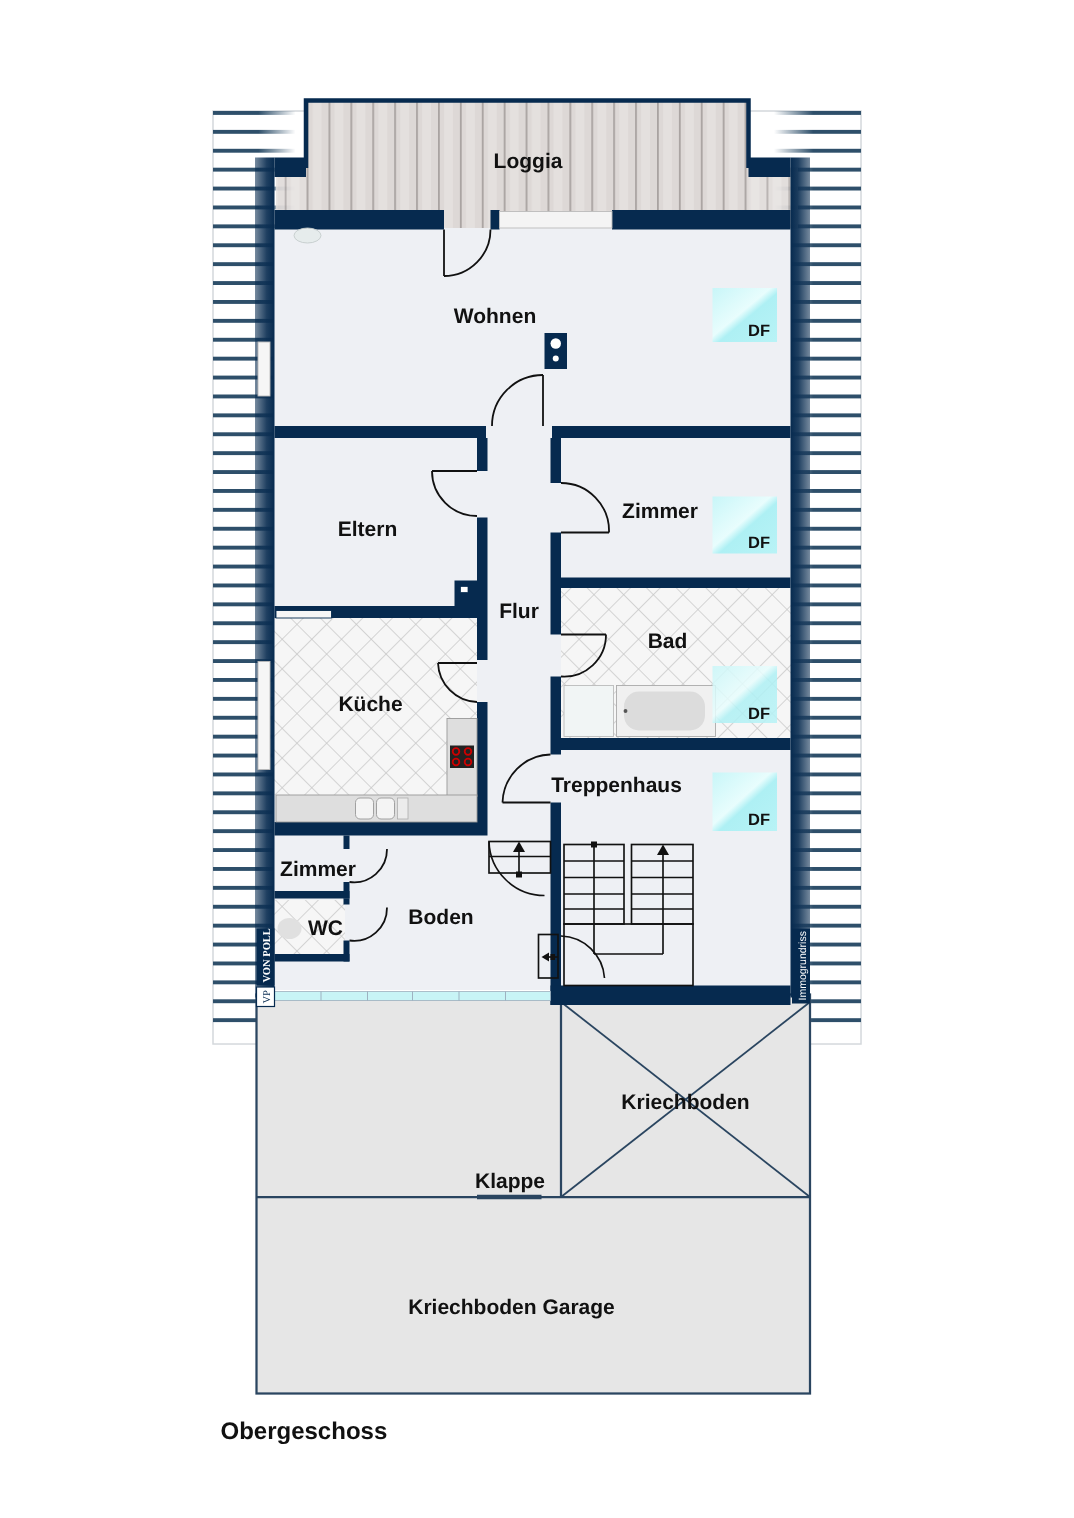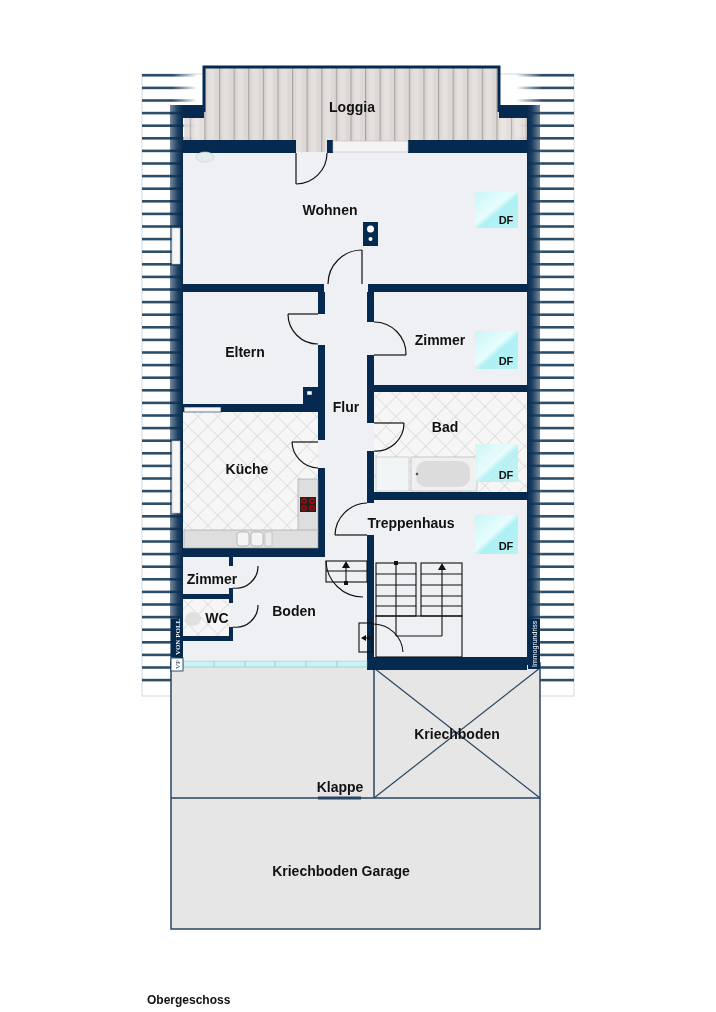--- a/index.html
+++ b/index.html
@@ -1,19 +1,19 @@
 <!DOCTYPE html>
 <html><head>
 <meta charset="utf-8">
 <style>
   html, body { margin: 0; padding: 0; background: #ffffff; }
   body { width: 716px; height: 1012px; position: relative; overflow: hidden; font-family: "Liberation Sans", sans-serif; }
   #plan { position: absolute; left: 0; top: 0; }
   .lbl { font-family: "Liberation Sans", sans-serif; font-weight: bold; fill: #111; }
-  #floor-title { position: absolute; left: 147px; top: 946px; font-size: 12px; font-weight: bold; color: #111; margin-top: 47px; }
+  #floor-title { position: absolute; left: 147px; top: 946px; font-size: 16px; font-weight: bold; color: #111; }
   .logo-text { font-family: "Liberation Serif", serif; font-weight: bold; fill: #fff; }
 </style>
 </head>
 <body>
 
 <svg id="plan" width="716" height="1012" viewBox="0 0 716 1012">
   <defs>
     <pattern id="tiles" width="14" height="14" patternUnits="userSpaceOnUse" patternTransform="rotate(45)">
       <rect width="14" height="14" fill="#f6f6f6"></rect>
       <path d="M0 0 H14 M0 0 V14" stroke="#c8c8c8" stroke-width="1"></path>

